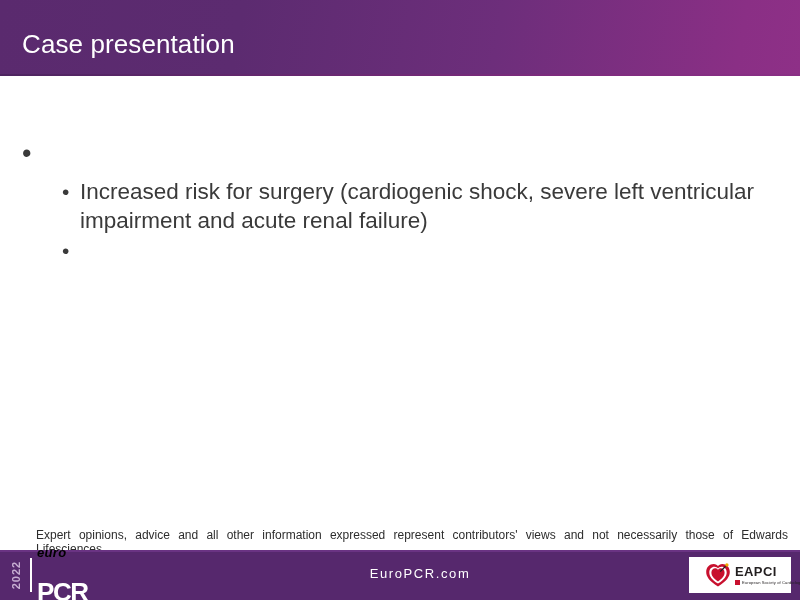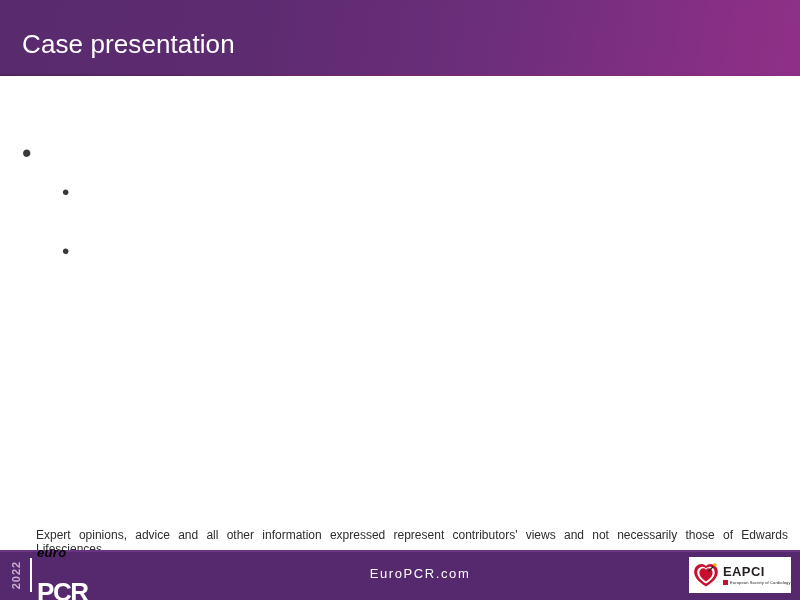--- a/index.html
+++ b/index.html
@@ -197,21 +197,21 @@
   
   .eapci-box {
     position: absolute;
     left: 689px;
     top: 557px;
     width: 102px;
     height: 36px;
     background: #ffffff;
     display: flex;
     align-items: center;
-    padding-left: 4px;
+    padding-left: 16px;
     box-sizing: border-box;
   }
   .eapci-heart {
     width: 26px;
     height: 26px;
     flex: 0 0 26px;
     position: relative;
   }
   .eapci-text {
     margin-left: 4px;
@@ -260,20 +260,21 @@
 
     <div class="l1-block">
       <div class="bullet-l1">
         <span class="marker">•</span>
       </div>
     </div>
 
     <div class="l2-block-1">
       <div class="bullet-l2">
         <span class="marker">•</span>
+        <span>Increased risk for surgery (cardiogenic shock, severe left ventricular impairment and acute renal failure)</span>
       </div>
     </div>
 
     <div class="l2-block-2">
       <div class="bullet-l2">
         <span class="marker">•</span>
       </div>
     </div>
 
   </div>

